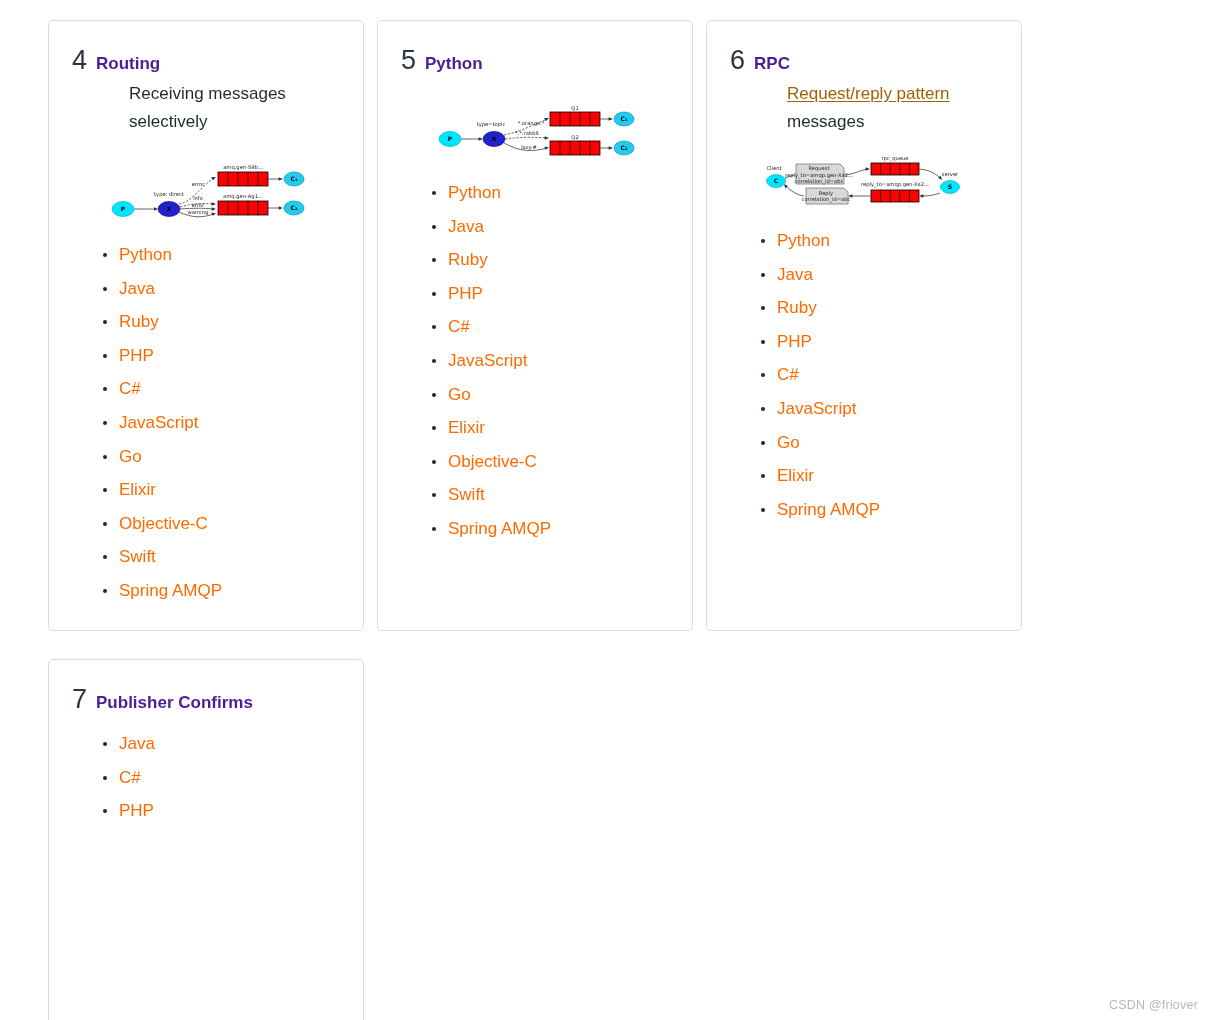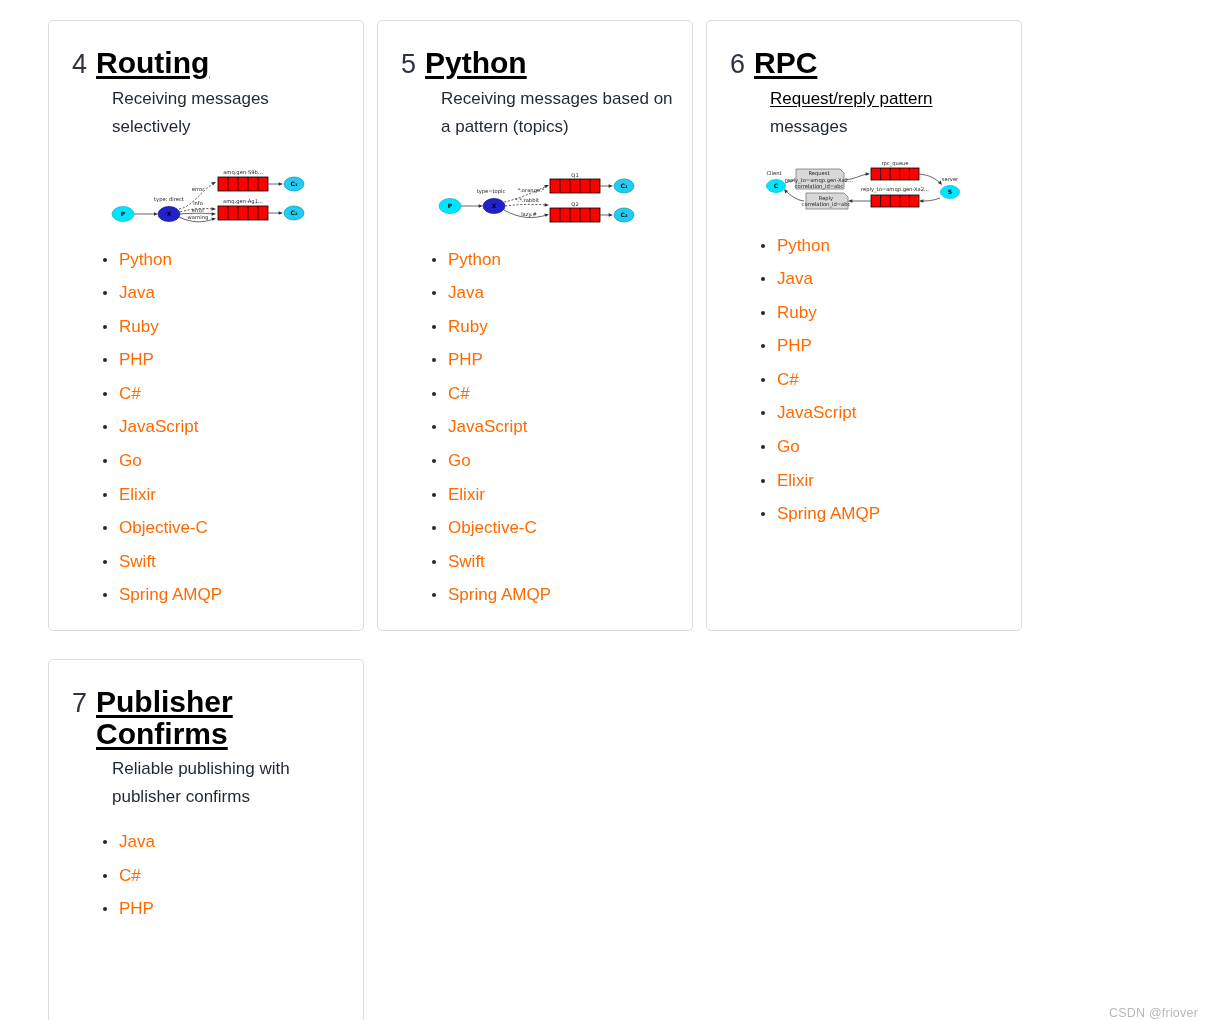--- a/index.html
+++ b/index.html
@@ -52,37 +52,36 @@
     gap: 9px;
     margin: 0 0 6px 5px;
   }
   .head-num {
     font-size: 27px;
     line-height: 1;
     color: #2b3440;
     font-weight: 400;
   }
   .head-title {
-    font-size: 30px;
+    font-size: 17px;
     line-height: 1.05;
     font-weight: bold;
-    color: #000000;
-    text-decoration: underline;
+    color: #4c1d95;
     text-underline-offset: 3px;
     cursor: pointer;
   }
   .card-desc {
-    margin: 6px 0 0 45px;
+    margin: 6px 0 0 62px;
     font-size: 17px;
     line-height: 28px;
     color: #1f2933;
     max-width: 236px;
   }
   .desc-link {
-    color: #000000;
+    color: #a16207;
     text-decoration: underline;
     text-underline-offset: 2px;
     cursor: pointer;
   }
 
   
   .diagram-wrap {
     margin: 12px 0 0 0;
     display: flex;
     justify-content: center;
@@ -140,21 +139,21 @@
   }
   .lang-link {
     color: #ff6a00;
     text-underline-offset: 2px;
     cursor: pointer;
   }
 
   .watermark {
     position: absolute;
     right: 15px;
-    bottom: 0;
+    bottom: 8px;
     font-size: 12.5px;
     color: #b8b8b8;
     letter-spacing: 0.2px;
     user-select: none;
   }
 </style>
 </head>
 <body>
 
 <div class="page">
@@ -236,24 +235,20 @@
           <li class="lang-item"><span class="lang-link">Swift</span></li>
           <li class="lang-item"><span class="lang-link">Spring AMQP</span></li>
         </ul>
       </div>
 
       <div class="card card-tall">
         <div class="card-head">
           <span class="head-num">5</span>
           <span class="head-title">Python</span>
         </div>
-        <div class="card-desc">
-          <span>Receiving messages based</span>
-          <span>on a pattern (topics)</span>
-        </div>
 
         <div class="diagram-wrap">
           <svg class="diagram" width="200" height="76" viewBox="0 0 200 76">
             <ellipse cx="15" cy="53" rx="11" ry="7.5" fill="#00e5ff" stroke="#00b8cc" stroke-width="0.7"></ellipse>
             <text class="dg-node" x="15" y="55" text-anchor="middle">P</text>
             <line class="dg-line" x1="26" y1="53" x2="46" y2="53"></line>
             <polygon points="48,53 43.6,51.3 43.6,54.7" fill="#333"></polygon>
             <ellipse cx="59" cy="53" rx="11" ry="7.5" fill="#2222cc" stroke="#111188" stroke-width="0.7"></ellipse>
             <text class="dg-node" x="59" y="55" text-anchor="middle" fill="#ffffff">X</text>
             <text class="dg-text" x="56" y="40" text-anchor="middle">type=topic</text>
@@ -380,24 +375,20 @@
 
     </div>
 
     <div class="row row-2">
 
       <div class="card card-bottom">
         <div class="card-head">
           <span class="head-num">7</span>
           <span class="head-title">Publisher Confirms</span>
         </div>
-        <div class="card-desc">
-          <span>Reliable publishing with</span>
-          <span>publisher confirms</span>
-        </div>
         <ul class="lang-list">
           <li class="lang-item"><span class="lang-link">Java</span></li>
           <li class="lang-item"><span class="lang-link">C#</span></li>
           <li class="lang-item"><span class="lang-link">PHP</span></li>
         </ul>
       </div>
 
     </div>
 
   </div>

